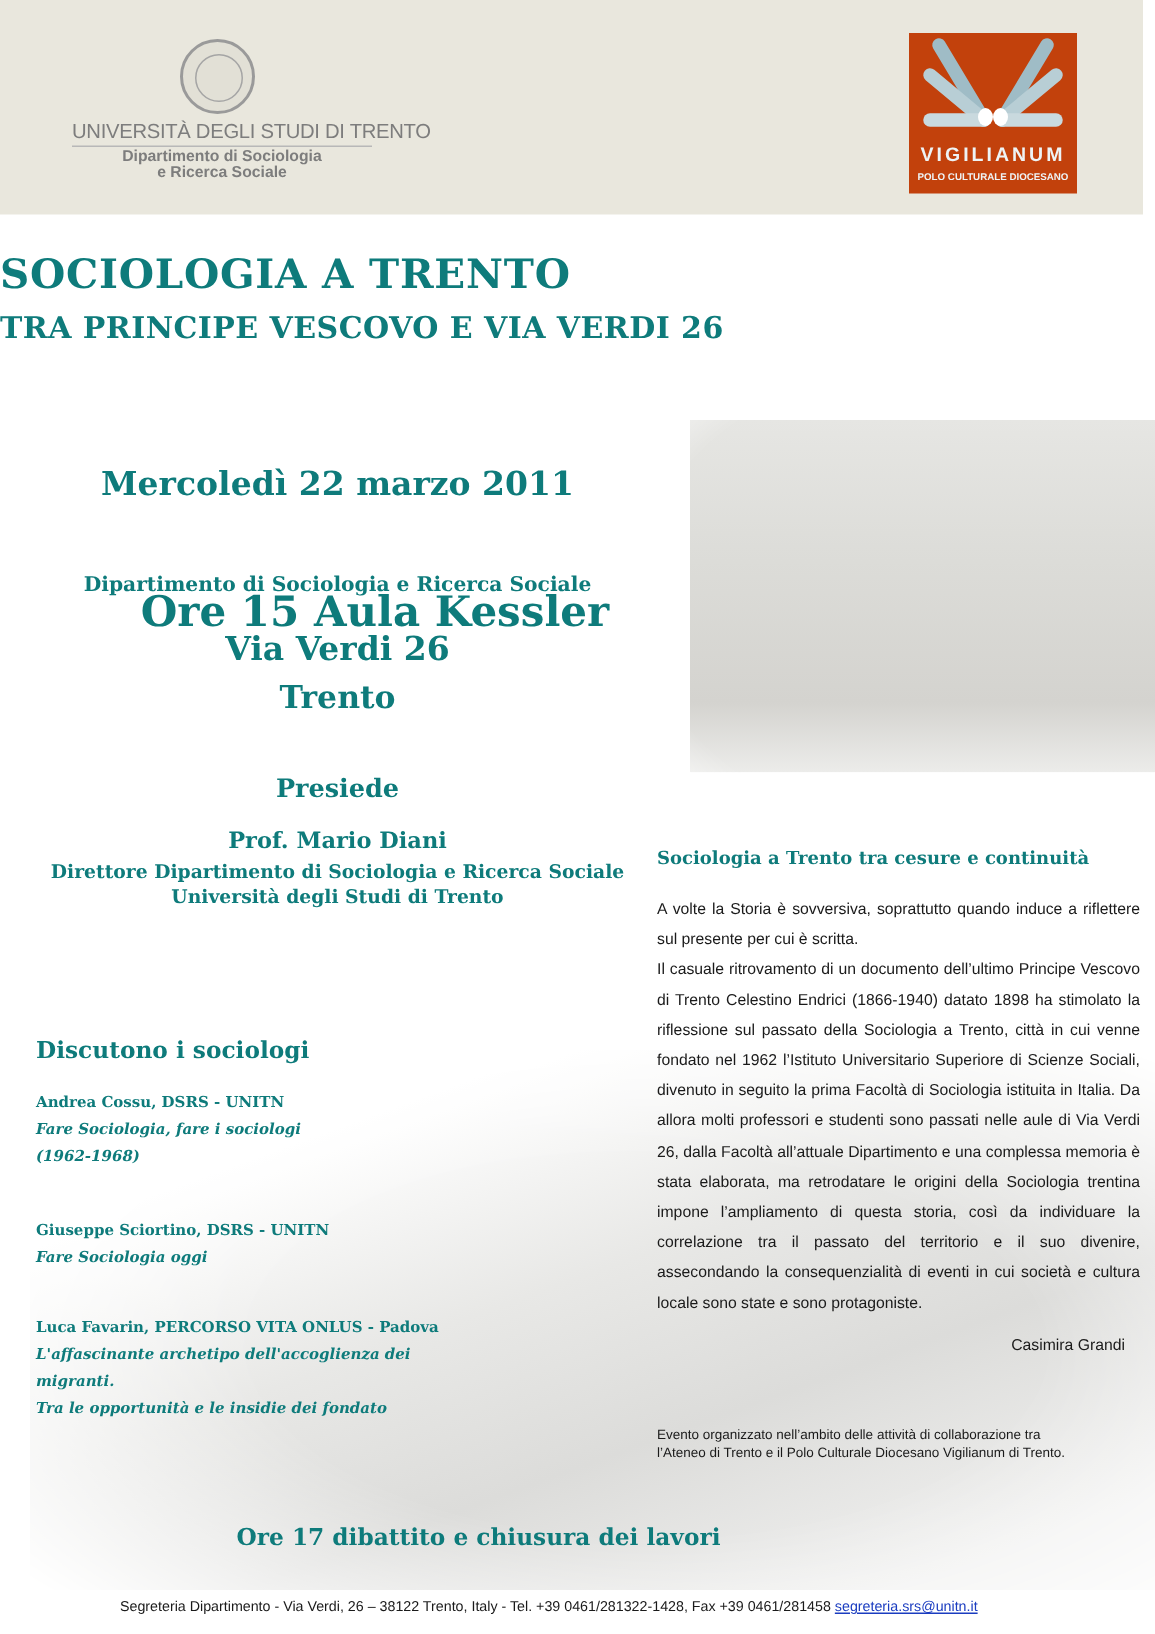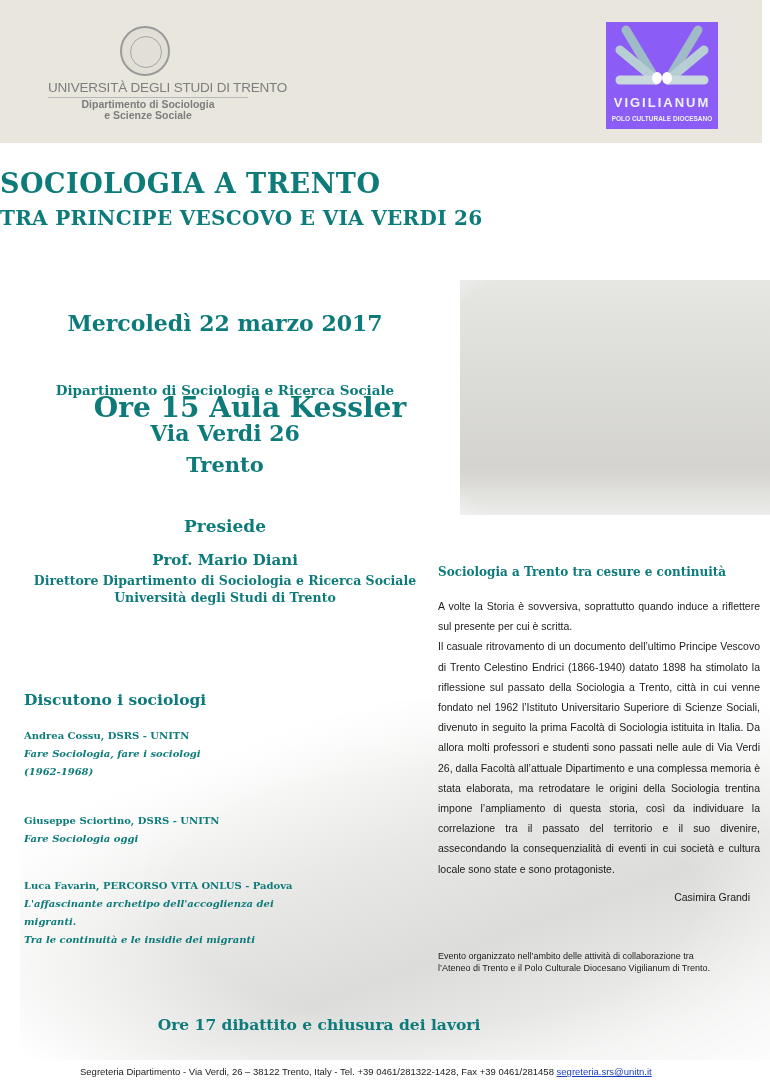--- a/index.html
+++ b/index.html
@@ -10,21 +10,21 @@
   .uni-seal { position:absolute; left:120px; top:26px; width:50px; height:50px; border-radius:50%;
               border:2px solid #9a9a9a; box-sizing:border-box; background:#e2e0d6; }
   .uni-seal::after { content:""; position:absolute; left:8px; top:8px; width:30px; height:30px;
               border-radius:50%; border:1px solid #a5a5a5; }
   .uni-name { position:absolute; left:48px; top:80px; width:200px; font-family:"Liberation Sans", sans-serif;
               font-size:13.5px; color:#7d7d7d; letter-spacing:-0.2px; white-space:nowrap;
               border-bottom:1px solid #b8b8b8; padding-bottom:2px; }
   .dept-name { position:absolute; left:48px; top:99px; width:200px; text-align:center;
                font-family:"Liberation Sans", sans-serif; font-weight:bold; font-size:10.5px;
                color:#7d7d7d; line-height:11px; }
-  .vig-logo { position:absolute; left:606px; top:22px; width:112px; height:107px; background:#8b5cf6; }
+  .vig-logo { position:absolute; left:606px; top:22px; width:112px; height:107px; background:#c2410c; }
   .vig-logo svg { position:absolute; left:0; top:0; }
   .vig-title { position:absolute; left:0; top:73px; width:112px; text-align:center;
                font-family:"Liberation Sans", sans-serif; font-weight:bold; font-size:13px;
                color:#eef3f5; letter-spacing:2px; }
   .vig-sub { position:absolute; left:0; top:93px; width:112px; text-align:center;
              font-family:"Liberation Sans", sans-serif; font-weight:bold; font-size:6.5px; color:#eef3f5; }
 
   .title1 { position:absolute; left:0; top:168px; width:770px; text-align:left; font-weight:bold;
             font-size:27px; letter-spacing:0.5px; }
   .title2 { position:absolute; left:0; top:206px; width:770px; text-align:left; font-weight:bold;
@@ -72,21 +72,21 @@
   .footer a { color:#1a3cc0; text-decoration:underline; }
 </style>
 </head>
 <body>
 
 <div class="header">
   <div class="uni-seal"></div>
   <div class="uni-name">UNIVERSITÀ DEGLI STUDI DI TRENTO</div>
   <div class="dept-name">
     <div>Dipartimento di Sociologia</div>
-    <div>e Scienze Sociale</div>
+    <div>e Ricerca Sociale</div>
   </div>
   <div class="vig-logo">
     <svg width="112" height="72" viewBox="0 0 112 72">
       <g stroke-linecap="round" fill="none">
         <line x1="20" y1="8" x2="50" y2="58" stroke="#9fbcc6" stroke-width="9"></line>
         <line x1="92" y1="8" x2="62" y2="58" stroke="#9fbcc6" stroke-width="9"></line>
         <line x1="14" y1="28" x2="50" y2="58" stroke="#b8ced5" stroke-width="9"></line>
         <line x1="98" y1="28" x2="62" y2="58" stroke="#b8ced5" stroke-width="9"></line>
         <line x1="14" y1="58" x2="50" y2="58" stroke="#c9d9de" stroke-width="9"></line>
         <line x1="98" y1="58" x2="62" y2="58" stroke="#c9d9de" stroke-width="9"></line>
@@ -98,21 +98,21 @@
     <div class="vig-sub">POLO CULTURALE DIOCESANO</div>
   </div>
 </div>
 
 <div class="title1 teal">SOCIOLOGIA A TRENTO</div>
 <div class="title2 teal">TRA PRINCIPE VESCOVO E VIA VERDI 26</div>
 
 <div class="photo-top"></div>
 <div class="photo-bottom"></div>
 
-<div class="left-center date teal">Mercoledì 22 marzo 2017</div>
+<div class="left-center date teal">Mercoledì 22 marzo 2011</div>
 <div class="left-center ore teal">Ore 15  Aula Kessler</div>
 <div class="left-center dept teal">Dipartimento di Sociologia e Ricerca Sociale</div>
 <div class="left-center via teal">Via Verdi 26</div>
 <div class="left-center city teal">Trento</div>
 
 <div class="left-center presiede teal">Presiede</div>
 <div class="left-center prof teal">Prof. Mario Diani</div>
 <div class="left-center dir teal">Direttore Dipartimento di Sociologia e Ricerca Sociale</div>
 <div class="left-center univ teal">Università degli Studi di Trento</div>
 
@@ -124,21 +124,21 @@
   <span class="it">(1962-1968)</span>
 </div>
 <div class="speaker s2 teal">
   <span>Giuseppe Sciortino, DSRS - UNITN</span>
   <span class="it">Fare Sociologia oggi</span>
 </div>
 <div class="speaker s3 teal">
   <span>Luca Favarin, PERCORSO VITA ONLUS - Padova</span>
   <span class="it">L'affascinante archetipo dell'accoglienza dei</span>
   <span class="it">migranti.</span>
-  <span class="it">Tra le continuità e le insidie dei migranti</span>
+  <span class="it">Tra le opportunità e le insidie dei fondato</span>
 </div>
 
 <div class="essay-title teal">Sociologia a Trento tra cesure e continuità</div>
 <div class="essay">
   <p>A volte la Storia è sovversiva, soprattutto quando induce a riflettere sul presente per cui è scritta.</p>
   <p>Il casuale ritrovamento di un documento dell’ultimo Principe Vescovo di Trento Celestino Endrici (1866-1940) datato 1898 ha stimolato la riflessione sul passato della Sociologia a Trento, città in cui venne fondato nel 1962 l’Istituto Universitario Superiore di Scienze Sociali, divenuto in seguito la prima Facoltà di Sociologia istituita in Italia. Da allora molti professori e studenti sono passati nelle aule di Via Verdi 26, dalla Facoltà all’attuale Dipartimento e una complessa memoria è stata elaborata, ma retrodatare le origini della Sociologia trentina  impone l’ampliamento di questa storia, così da individuare la correlazione tra il passato del territorio e il suo divenire, assecondando la consequenzialità di eventi in cui società e cultura locale sono state e sono protagoniste.</p>
 </div>
 <div class="signature">Casimira Grandi</div>
 
 <div class="evento">

